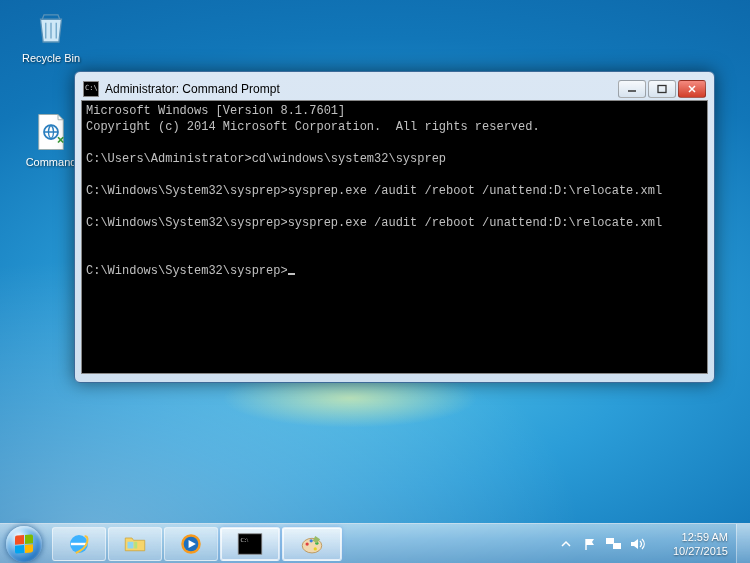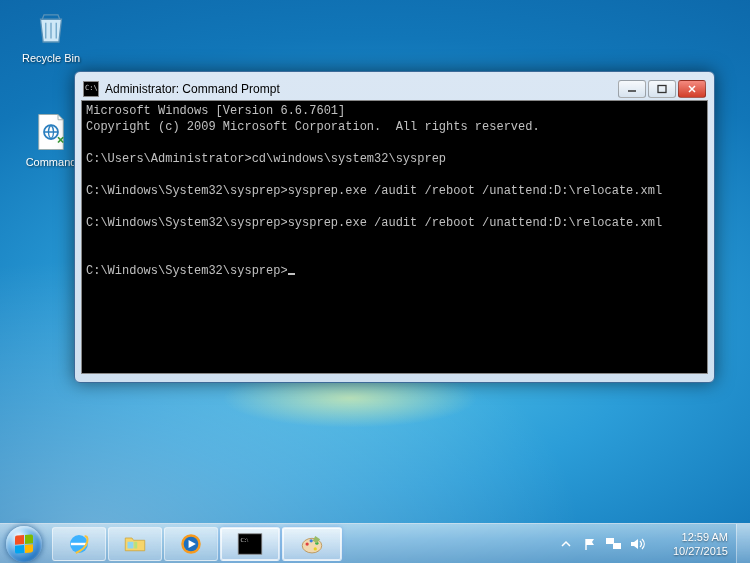--- a/index.html
+++ b/index.html
@@ -155,22 +155,22 @@
             <rect x="1" y="1.5" width="8" height="7" fill="none" stroke="#333" stroke-width="1.3"></rect>
           </svg>
       </div>
       <div class="win-btn close" title="Close">
         <svg viewBox="0 0 10 10">
             <path d="M2 2l6 6M8 2l-6 6" stroke="#fff" stroke-width="1.5"></path>
           </svg>
       </div>
     </div>
   </div>
-  <div class="terminal"><span>Microsoft Windows [Version 6.6.7601]</span>
-<span>Copyright (c) 2009 Microsoft Corporation.  All rights reserved.</span>
+  <div class="terminal"><span>Microsoft Windows [Version 8.1.7601]</span>
+<span>Copyright (c) 2014 Microsoft Corporation.  All rights reserved.</span>
 <span></span>
 <span>C:\Users\Administrator&gt;cd\windows\system32\sysprep</span>
 <span></span>
 <span>C:\Windows\System32\sysprep&gt;sysprep.exe /audit /reboot /unattend:D:\relocate.xml</span>
 <span></span>
 <span>C:\Windows\System32\sysprep&gt;sysprep.exe /audit /reboot /unattend:D:\relocate.xml</span>
 <span></span>
 <span></span>
 <span>C:\Windows\System32\sysprep&gt;</span><span class="cursor"></span></div>
 </div>

